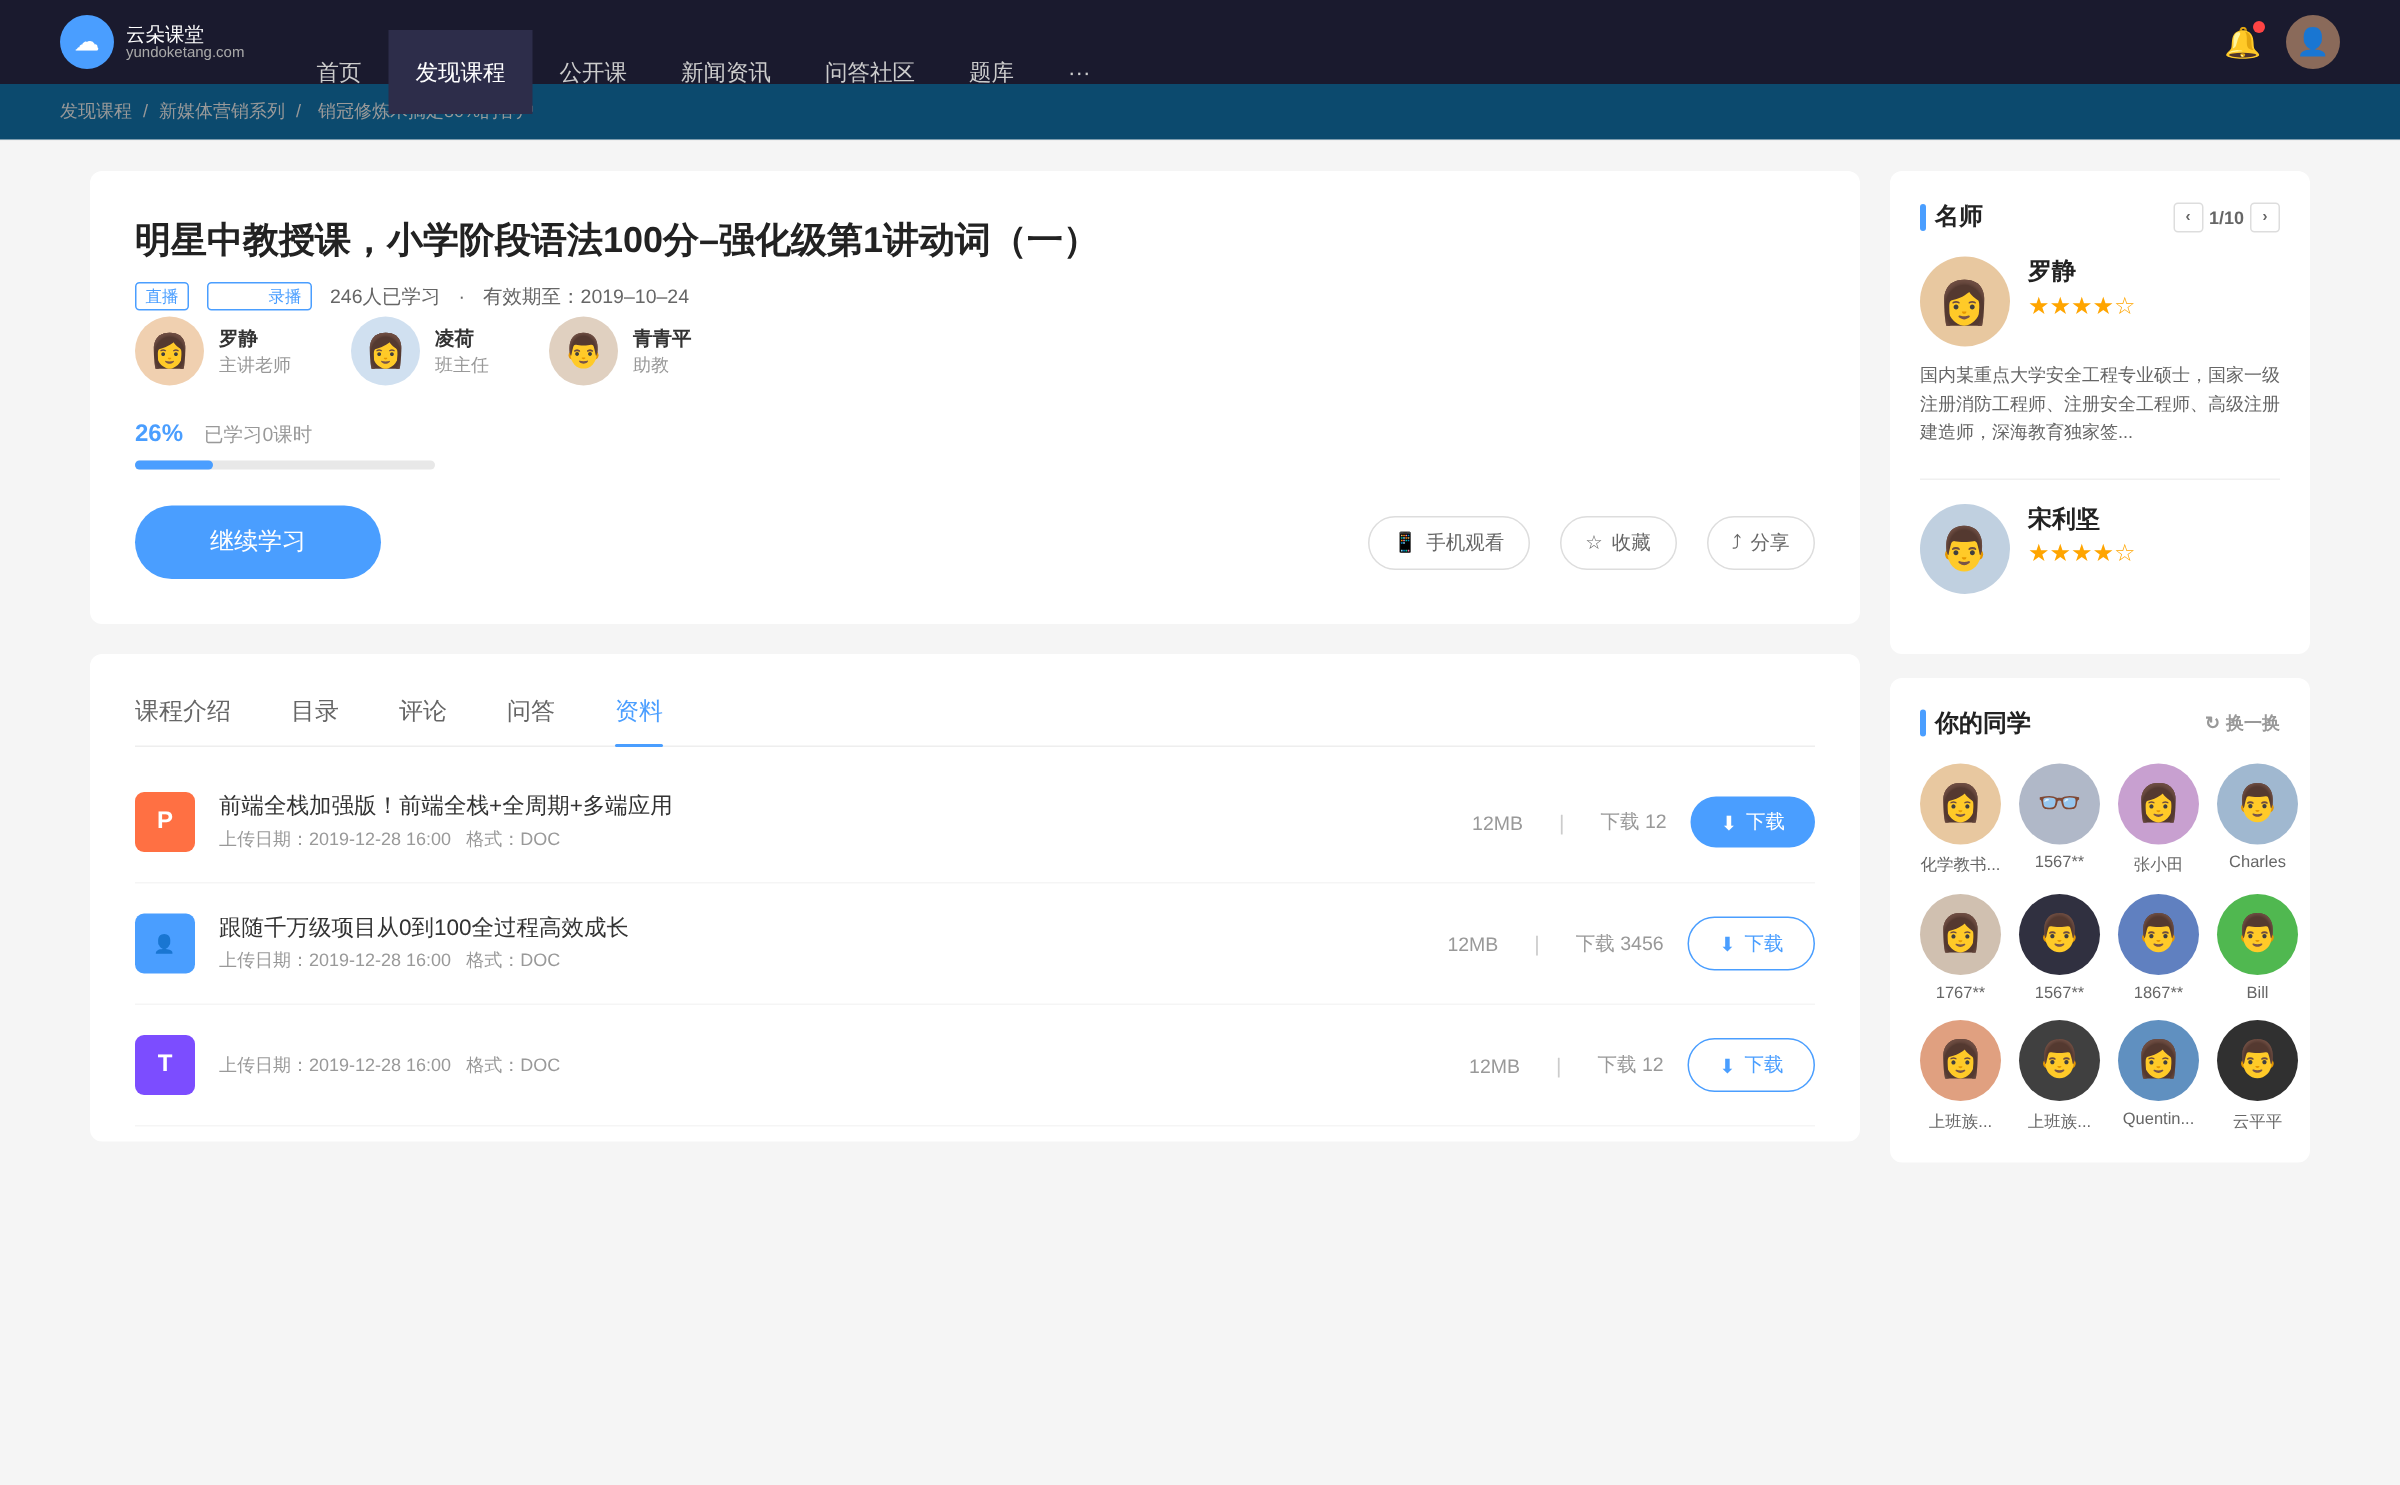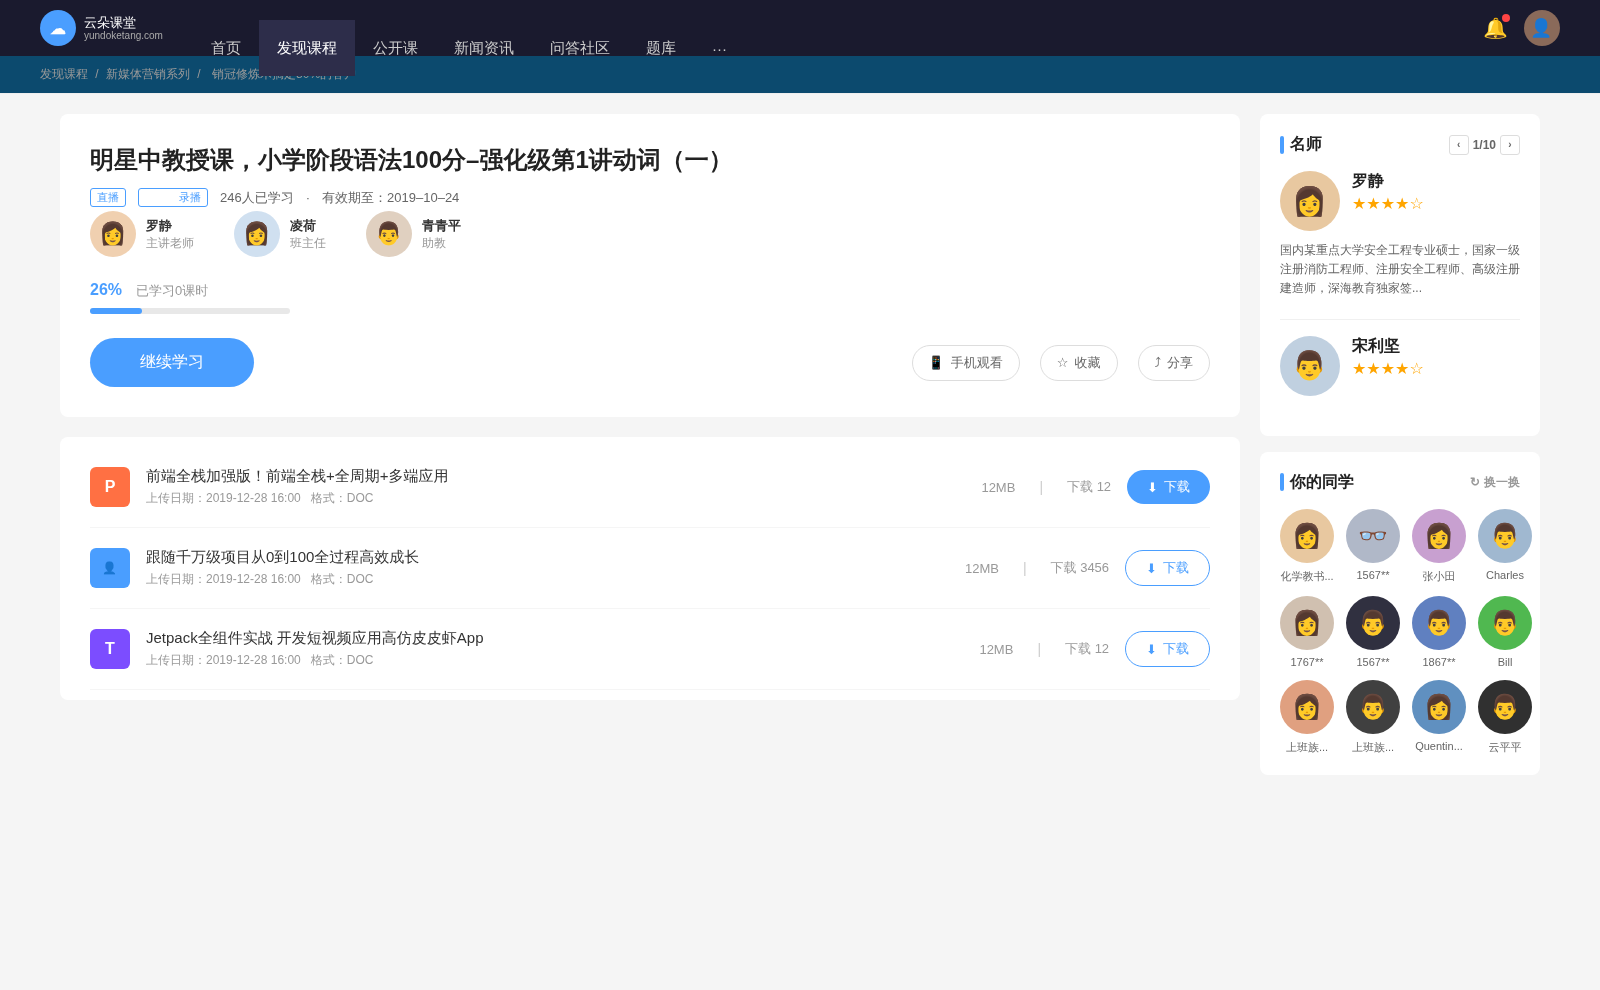--- a/index.html
+++ b/index.html
@@ -211,20 +211,27 @@
           </button>
           <button class="action-btn">
             <span>⤴</span>
             <span>分享</span>
           </button>
         </div>
       </div>
     </div>
 
     <div class="tabs-section">
+      <div class="tabs">
+        <div class="tab">课程介绍</div>
+        <div class="tab">目录</div>
+        <div class="tab">评论</div>
+        <div class="tab">问答</div>
+        <div class="tab active">资料</div>
+      </div>
 
       <div class="resource-list">
 
         <div class="resource-item">
           <div class="resource-icon ri-orange">P</div>
           <div class="resource-info">
             <div class="resource-name">前端全栈加强版！前端全栈+全周期+多端应用</div>
             <div class="resource-meta-line">
               <span>上传日期：2019-12-28  16:00</span>&nbsp;&nbsp;
               <span>格式：DOC</span>
@@ -253,21 +260,20 @@
           <span class="resource-downloads">下载 3456</span>
           <button class="btn-download">
             <span>⬇</span>
             <span>下载</span>
           </button>
         </div>
 
         <div class="resource-item">
           <div class="resource-icon ri-purple">T</div>
           <div class="resource-info">
-            <div class="resource-name">Jetpack全组件实战 开发短视频应用高仿皮皮虾App</div>
             <div class="resource-meta-line">
               <span>上传日期：2019-12-28  16:00</span>&nbsp;&nbsp;
               <span>格式：DOC</span>
             </div>
           </div>
           <span class="resource-size">12MB</span>
           <span class="resource-sep">|</span>
           <span class="resource-downloads">下载 12</span>
           <button class="btn-download">
             <span>⬇</span>

